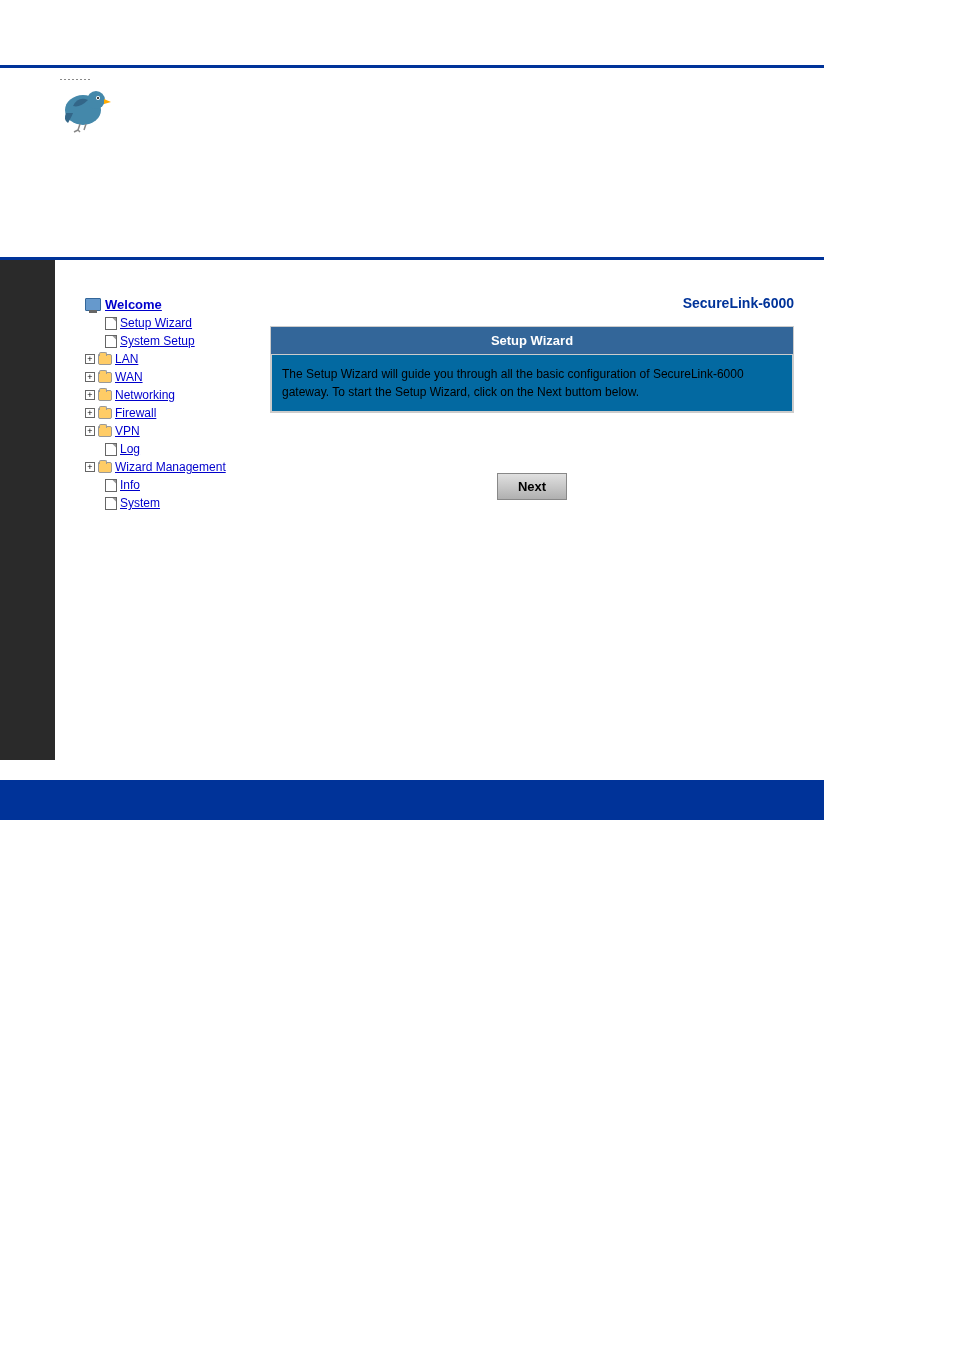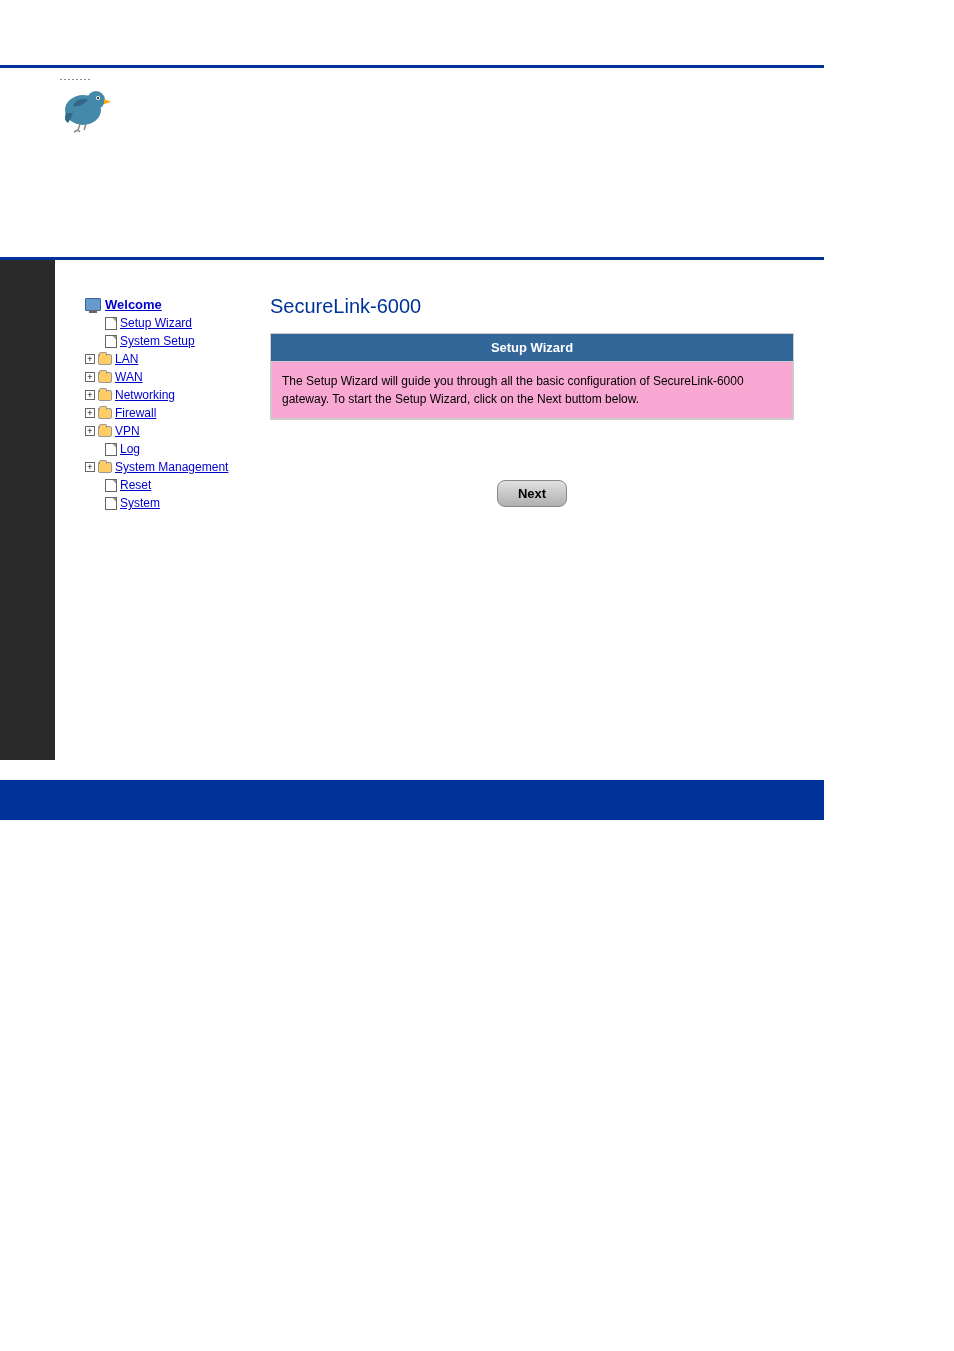--- a/index.html
+++ b/index.html
@@ -133,24 +133,24 @@
       background: #666;
     }
 
     
     .main-panel {
       flex: 1;
       padding: 10px;
     }
 
     .device-title {
-      text-align: left;
+      text-align: right;
       color: #003399;
-      font-size: 20px;
-      font-weight: normal;
+      font-size: 14px;
+      font-weight: bold;
       margin-bottom: 15px;
       padding-top: 10px;
     }
 
     .wizard-section {
       border: 1px solid #cccccc;
       width: 100%;
     }
 
     .wizard-header {
@@ -160,41 +160,41 @@
     }
 
     .wizard-header-text {
       color: #ffffff;
       font-size: 13px;
       font-weight: bold;
     }
 
     .wizard-body {
       padding: 10px;
-      background: #f9a8d4;
+      background: #0369a1;
       border: 1px solid #cccccc;
     }
 
     .wizard-body-text {
       font-size: 12px;
       color: #000000;
       line-height: 1.5;
     }
 
     
     .button-area {
       text-align: center;
       margin-top: 60px;
       margin-bottom: 20px;
     }
 
     .next-button {
       background: linear-gradient(to bottom, #e0e0e0, #b0b0b0);
       border: 1px solid #888888;
-      border-radius: 8px;
+      border-radius: 0;
       padding: 5px 20px;
       font-size: 13px;
       font-weight: bold;
       color: #000000;
       cursor: pointer;
       min-width: 60px;
     }
 
     .page-wrapper {
       position: relative;
@@ -368,26 +368,26 @@
         </div>
 
         <div class="nav-item nav-item-sub">
           <span class="page-icon"></span>
           <span class="nav-item-label-plain">Log</span>
         </div>
 
         <div class="nav-item">
           <span class="expand-icon">+</span>
           <span class="folder-icon"></span>
-          <span class="nav-item-label-plain">System Management</span>
+          <span class="nav-item-label-plain">Wizard Management</span>
         </div>
 
         <div class="nav-item nav-item-sub">
           <span class="page-icon"></span>
-          <span class="nav-item-label-plain">Reset</span>
+          <span class="nav-item-label-plain">Info</span>
         </div>
 
         <div class="nav-item nav-item-sub">
           <span class="page-icon"></span>
           <span class="nav-item-label-plain">System</span>
         </div>
 
       </div>
 
       <div class="main-panel">

